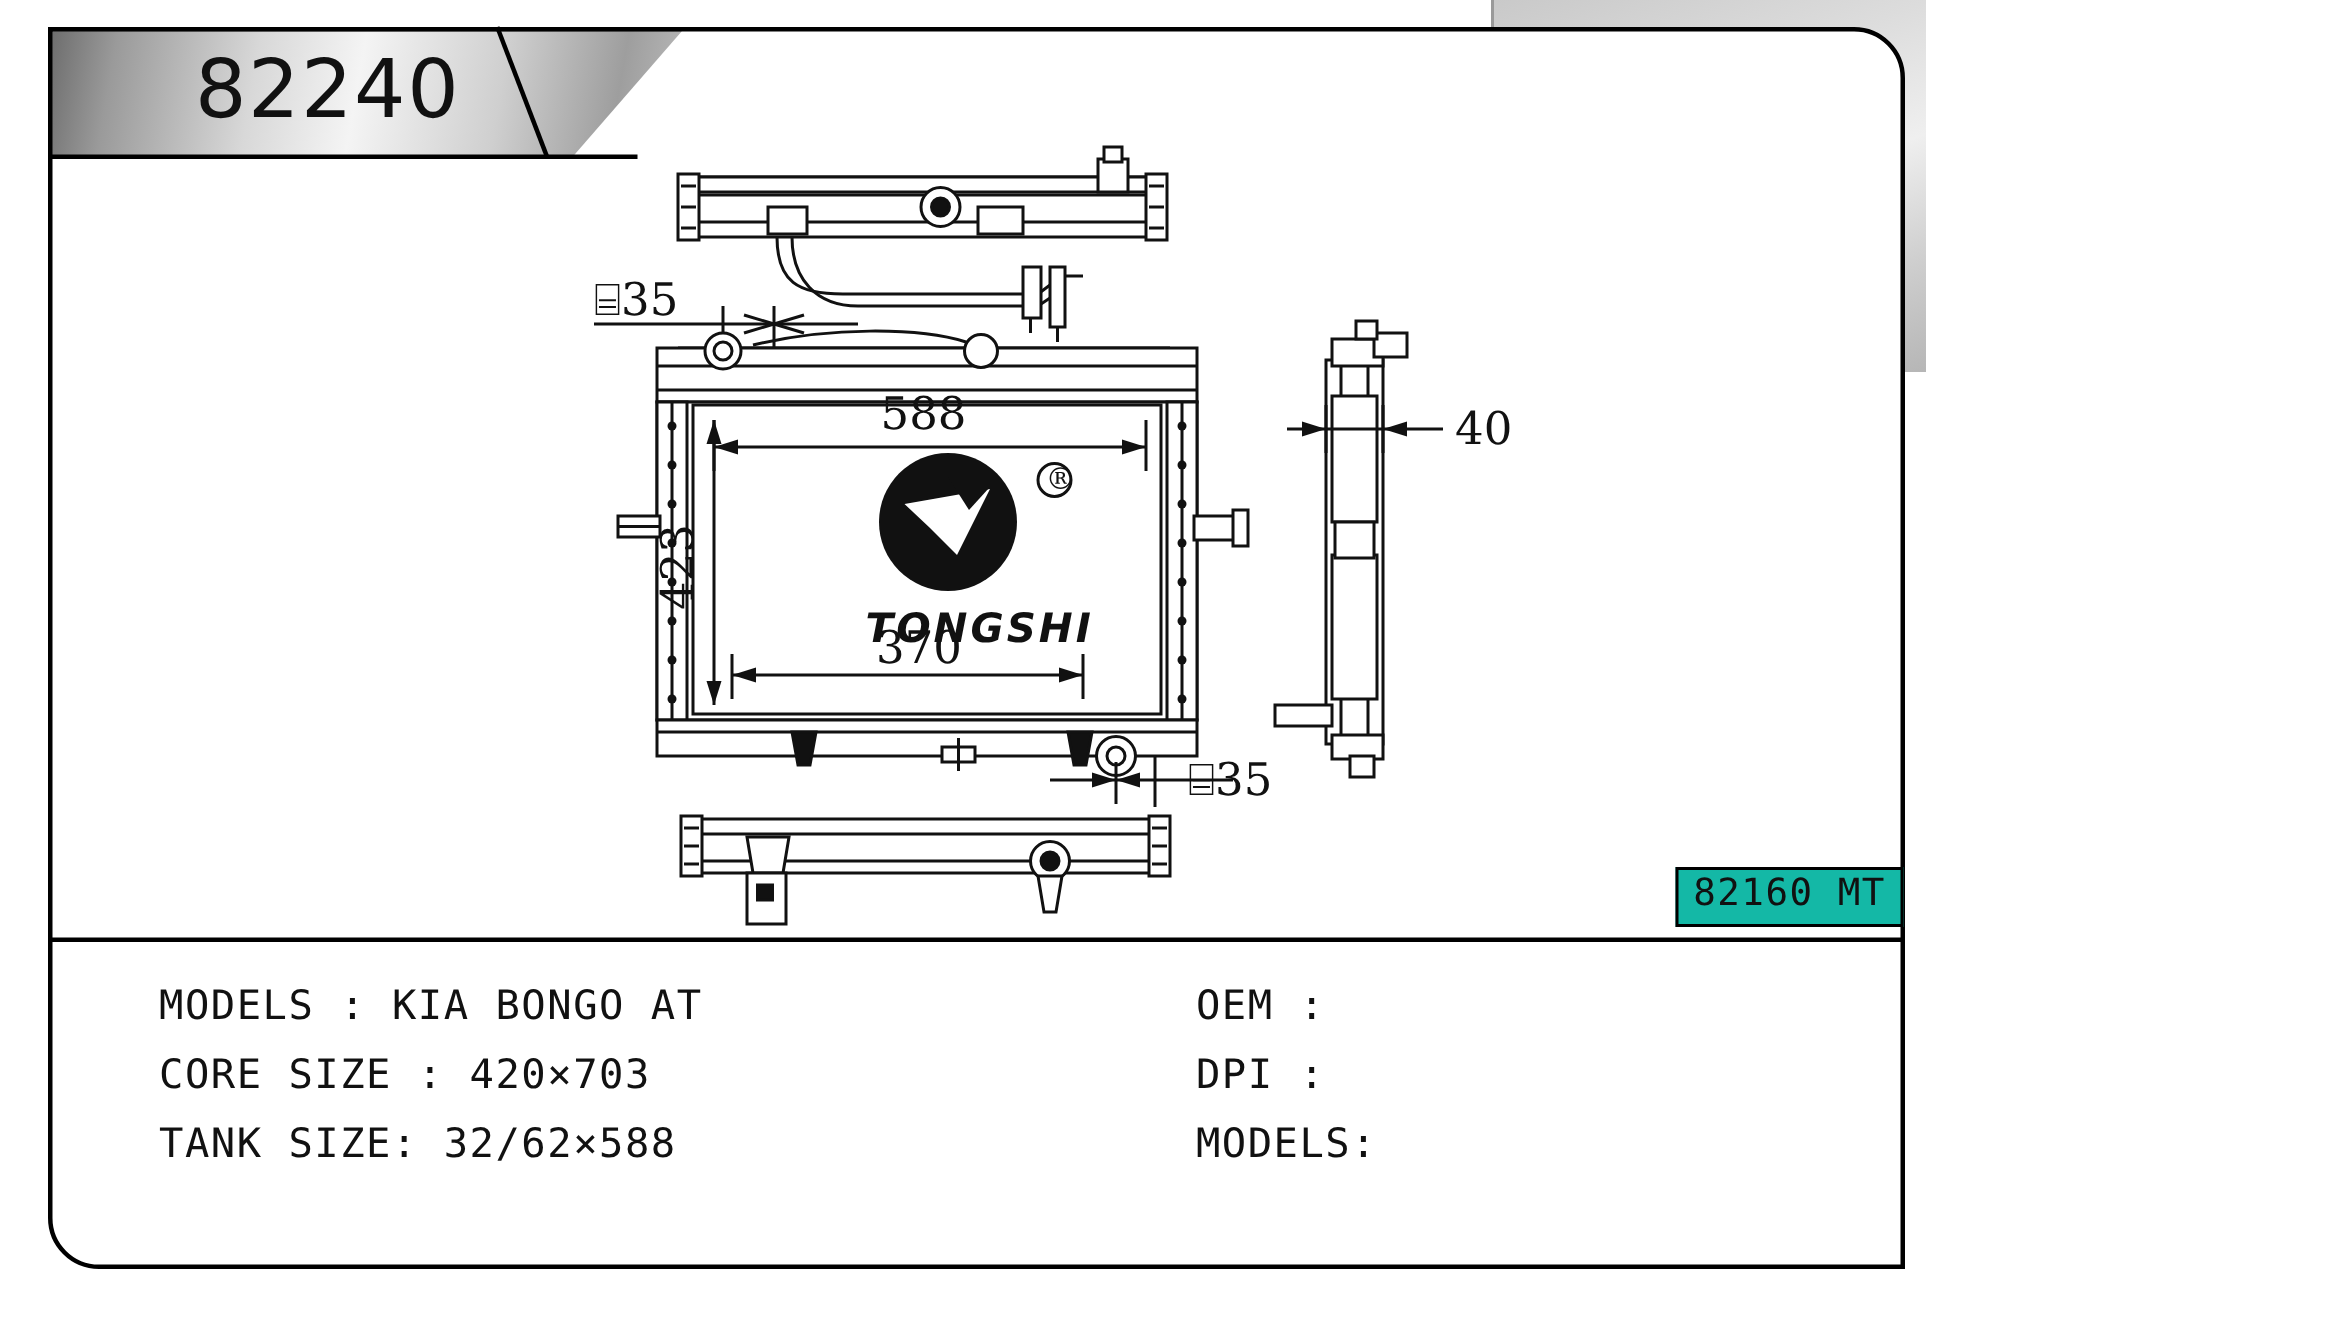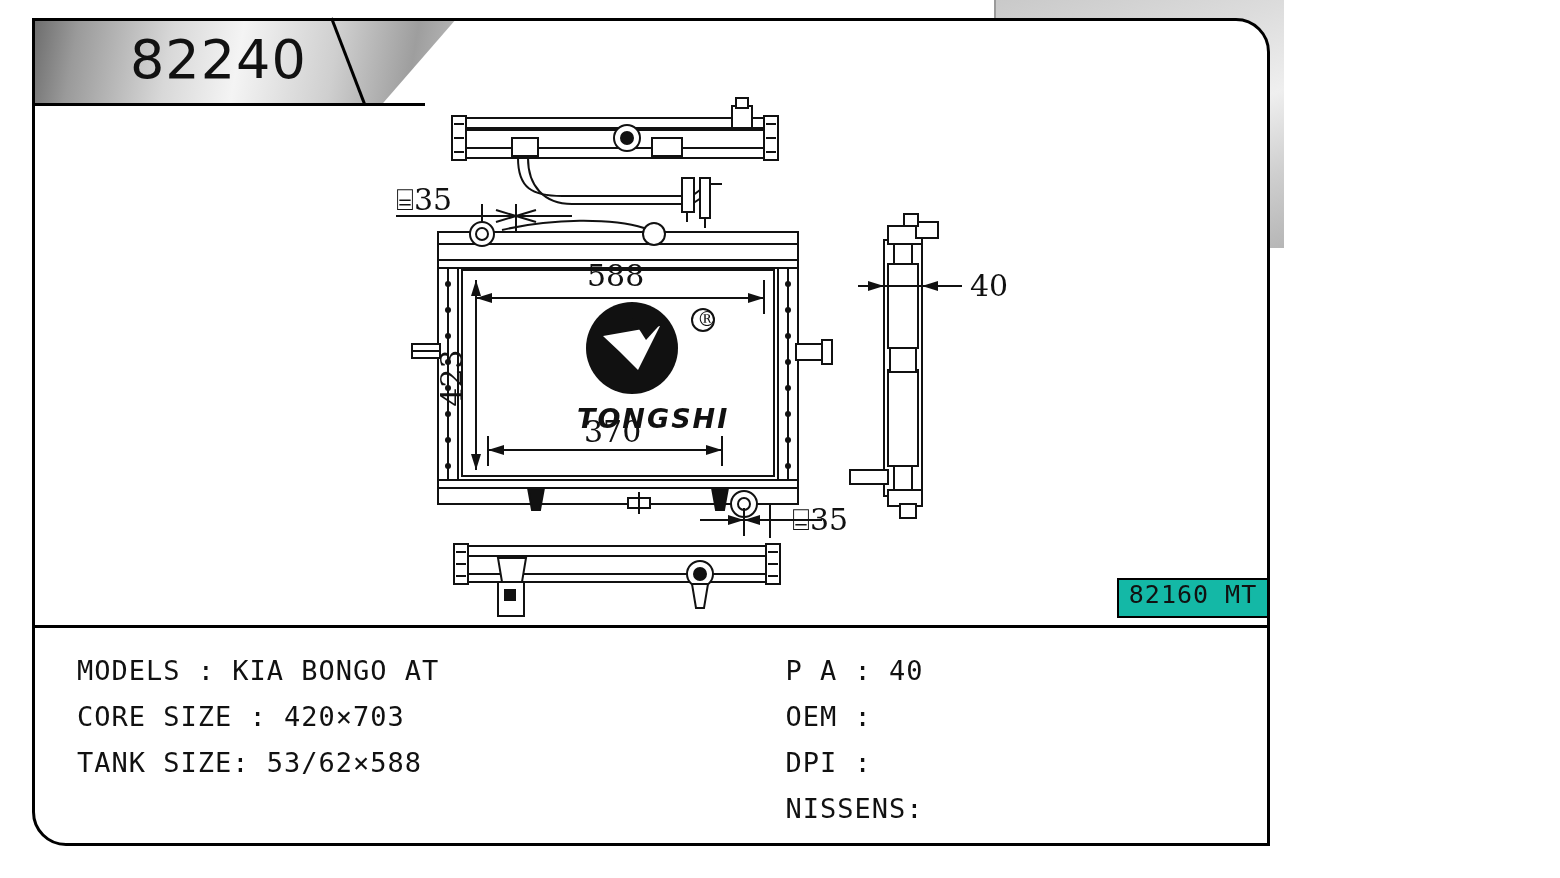--- a/index.html
+++ b/index.html
@@ -115,21 +115,21 @@
     width: 1238px; height: 218px;
     display: flex;
   }
   .spec-col {
     padding-top: 20px;
     font-size: 27px;
     color: #111;
     line-height: 46px;
     letter-spacing: 1px;
   }
-  .spec-col.left { width: 730px; padding-left: 45px; }
+  .spec-col.left { width: 730px; padding-left: 74px; }
   .spec-col.right { width: 508px; padding-left: 12px; }
   .spec-row { white-space: pre; }
 
   
   text { font-family: "DejaVu Serif", serif; fill: #111; }
   .dimtxt { font-size: 30px; }
   .logo-txt {
     font-family: "DejaVu Sans", sans-serif;
     font-size: 27px;
     font-weight: bold;
@@ -350,23 +350,22 @@
   <div class="partno-box">
     <span class="partno-text">82160 MT</span>
   </div>
 
   <div class="sep"></div>
 
   <div class="specs">
     <div class="spec-col left">
       <div class="spec-row">MODELS : KIA BONGO AT</div>
       <div class="spec-row">CORE SIZE : 420×703</div>
-      <div class="spec-row">TANK SIZE: 53/62×588</div>
+      <div class="spec-row">TANK SIZE: 32/62×588</div>
     </div>
     <div class="spec-col right">
-      <div class="spec-row">P A : 40</div>
       <div class="spec-row">OEM :</div>
       <div class="spec-row">DPI :</div>
-      <div class="spec-row">NISSENS:</div>
+      <div class="spec-row">MODELS:</div>
     </div>
   </div>
 
 </div>
 
 </body></html>

